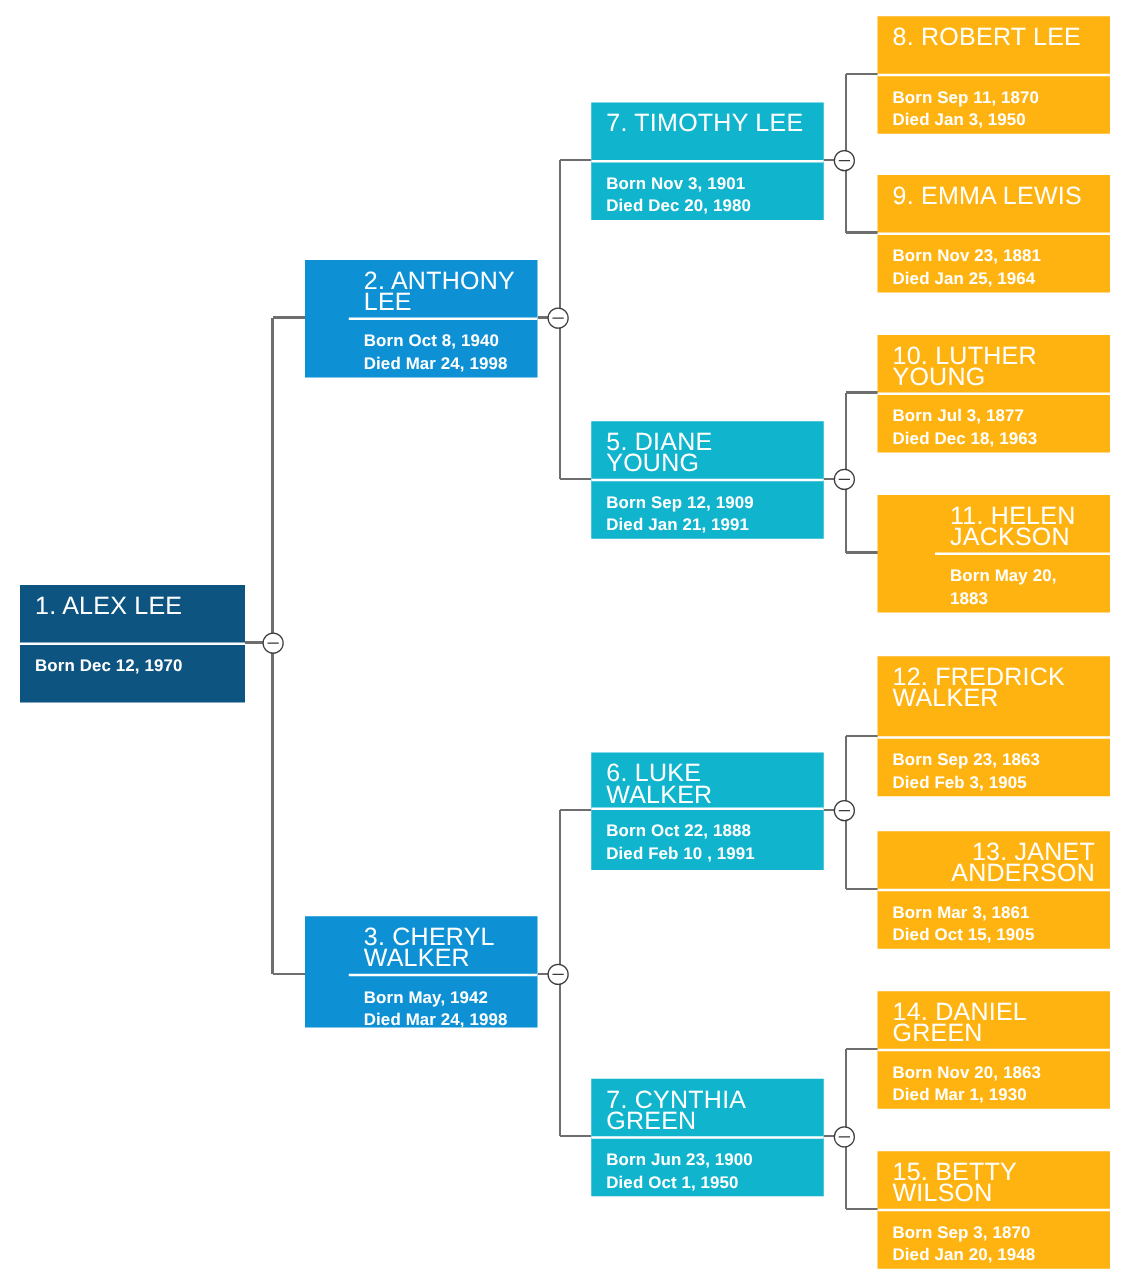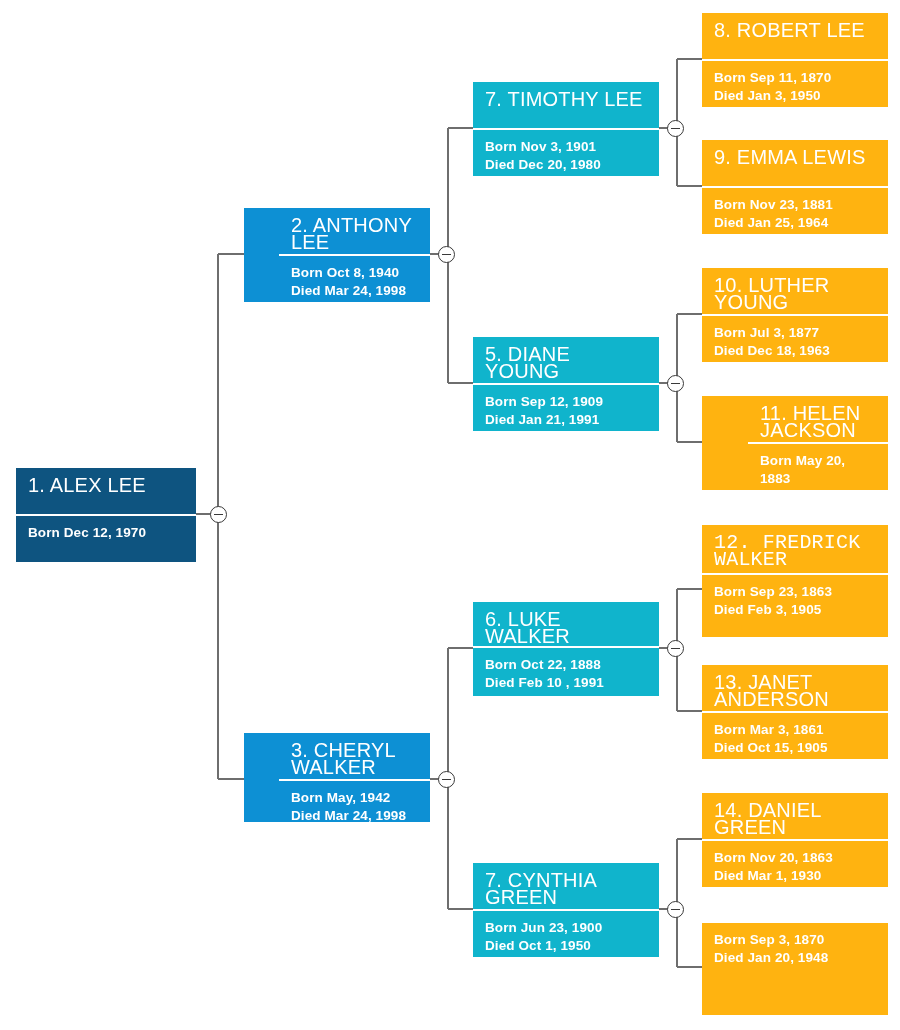--- a/index.html
+++ b/index.html
@@ -175,39 +175,40 @@
         <div class="card-dates">Born Jul 3, 1877
 Died Dec 18, 1963</div>
       </div>
       <div class="person-card gen-3" style="left: 702px; top: 396px; width: 186px; height: 94px; background: rgb(255, 179, 16); padding-left: 46px;">
         <div class="card-name" style="height: 46px;">11. HELEN JACKSON</div>
         <div class="card-divider"></div>
         <div class="card-dates">Born May 20, 1883
 Died Sep 29, 1965</div>
       </div>
       <div class="person-card gen-3" style="left: 702px; top: 525px; width: 186px; height: 112px; background: rgb(255, 179, 16);">
-        <div class="card-name" style="height: 48px; font-family: Liberation Mono, monospace;">12. FREDRICK
+        <div class="card-name" style="height: 64px;">12. FREDRICK
 WALKER</div>
         <div class="card-divider"></div>
         <div class="card-dates">Born Sep 23, 1863
 Died Feb 3, 1905</div>
       </div>
       <div class="person-card gen-3" style="left: 702px; top: 665px; width: 186px; height: 94px; background: rgb(255, 179, 16);">
-        <div class="card-name" style="height: 46px;">13. JANET ANDERSON</div>
+        <div class="card-name" style="height: 46px; text-align: right;">13. JANET ANDERSON</div>
         <div class="card-divider"></div>
         <div class="card-dates">Born Mar 3, 1861
 Died Oct 15, 1905</div>
       </div>
       <div class="person-card gen-3" style="left: 702px; top: 793px; width: 186px; height: 94px; background: rgb(255, 179, 16);">
         <div class="card-name" style="height: 46px;">14. DANIEL GREEN</div>
         <div class="card-divider"></div>
         <div class="card-dates">Born Nov 20, 1863
 Died Mar 1, 1930</div>
       </div>
       <div class="person-card gen-3" style="left: 702px; top: 921px; width: 186px; height: 94px; background: rgb(255, 179, 16);">
+        <div class="card-name" style="height: 46px;">15. BETTY WILSON</div>
         <div class="card-divider"></div>
         <div class="card-dates">Born Sep 3, 1870
 Died Jan 20, 1948</div>
       </div>
     </div>
   <div id="toggles-layer">
       <div class="toggle-node" title="Collapse" style="left: 210px; top: 506px;">
         <span class="minus-bar"></span>
       </div>
       <div class="toggle-node" title="Collapse" style="left: 438px; top: 246px;">

